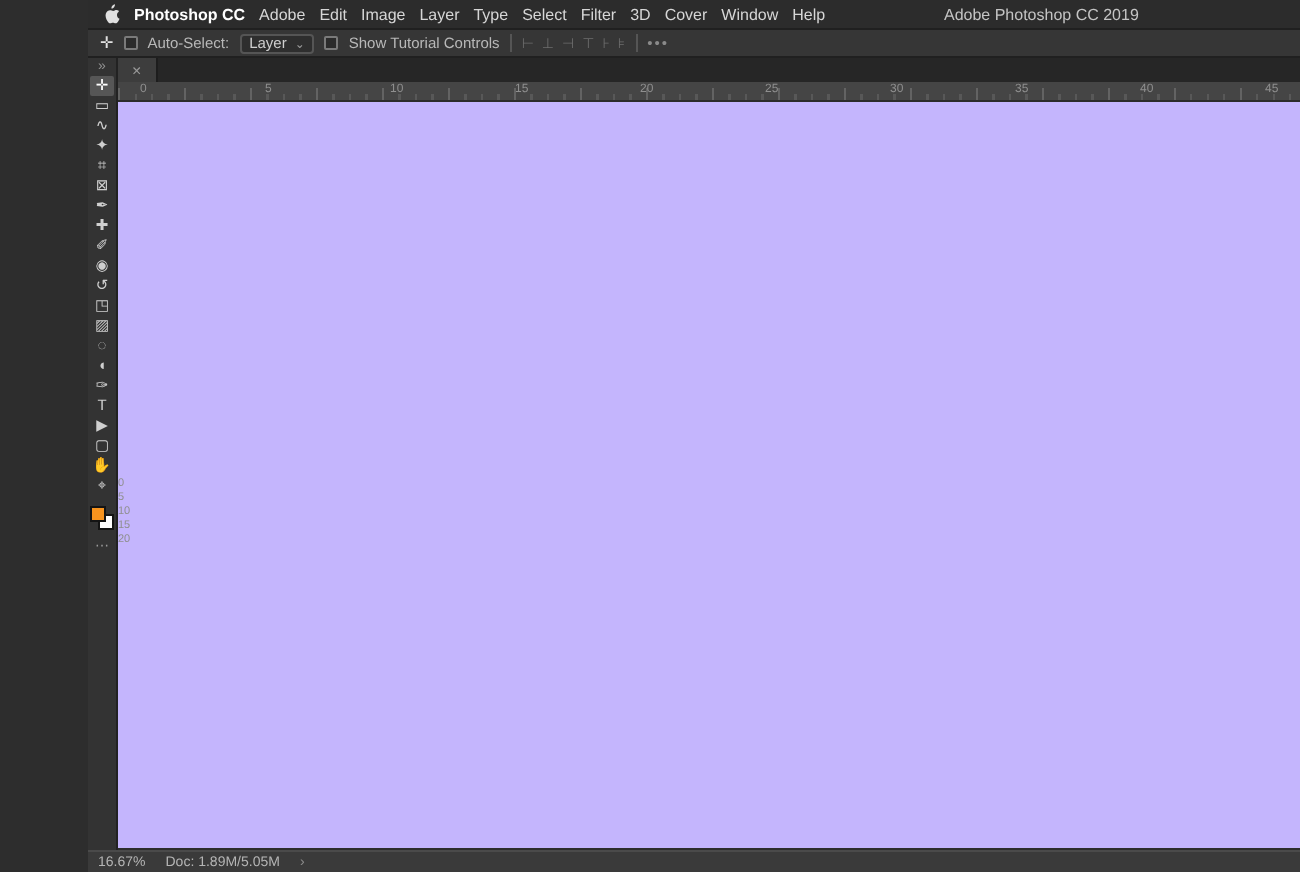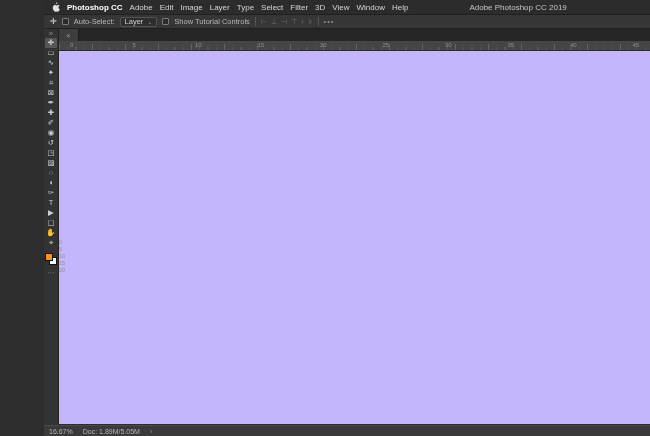--- a/index.html
+++ b/index.html
@@ -128,21 +128,21 @@
     <span class="app-name">Photoshop CC</span>
     <div class="menu-items">
         <span>Adobe</span>
         <span>Edit</span>
         <span>Image</span>
         <span>Layer</span>
         <span>Type</span>
         <span>Select</span>
         <span>Filter</span>
         <span>3D</span>
-        <span>View</span>
+        <span>Cover</span>
         <span>Window</span>
         <span>Help</span>
       </div>
     <div class="mb-spacer1"></div>
     <span class="window-title">Adobe Photoshop CC 2019</span>
     <div class="mb-spacer2"></div>
     <div class="menu-extras">
         <span>▤</span>
         <span>◔</span>
         <span>≡</span>

